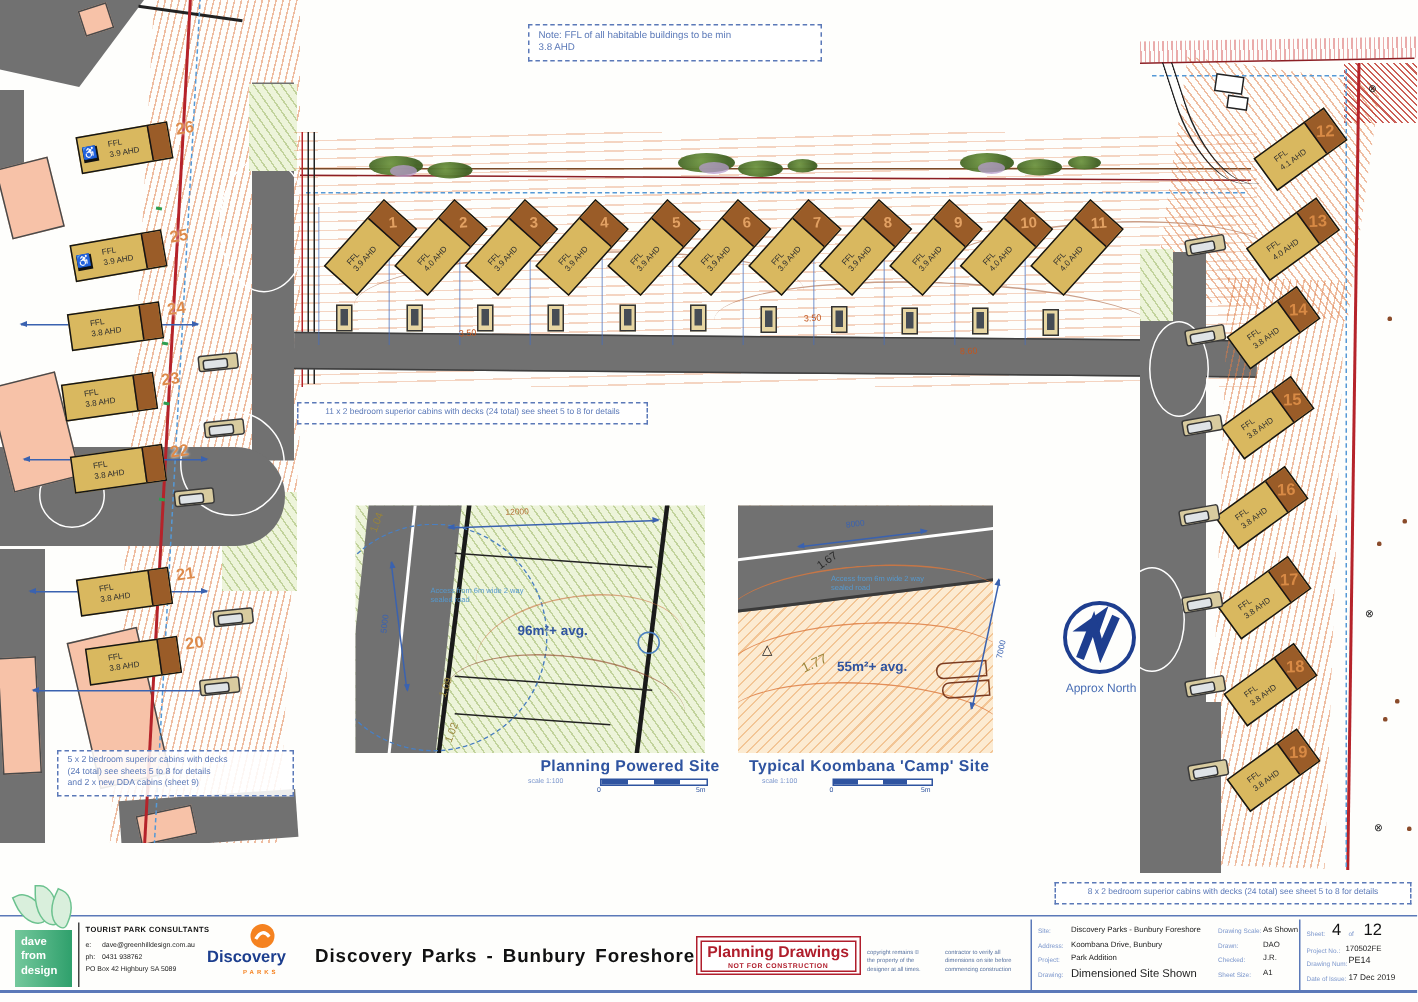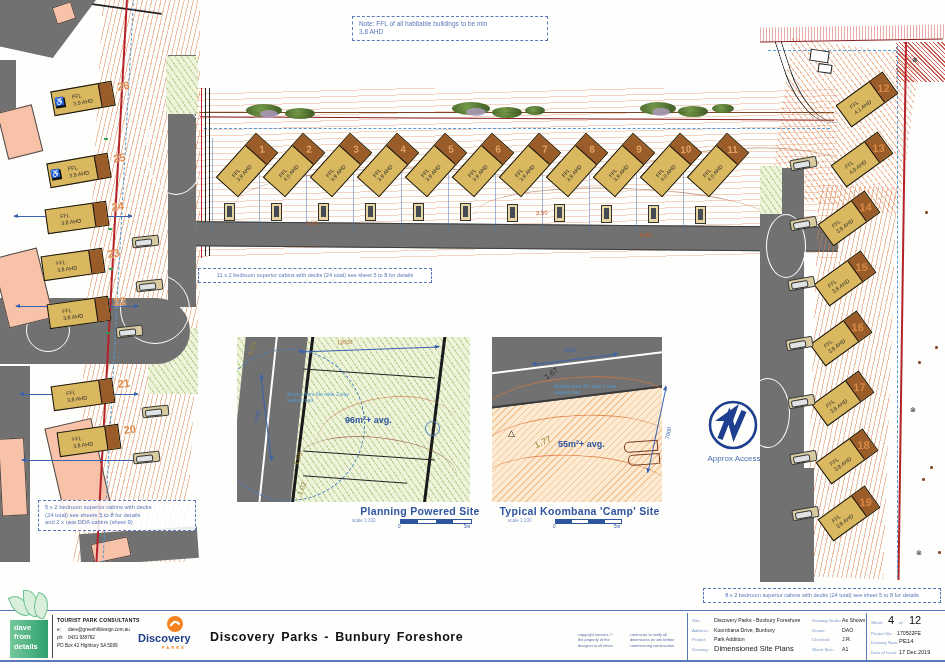--- a/index.html
+++ b/index.html
@@ -446,21 +446,21 @@
   <span class="p sbarlbl" style="left:553px;top:524px;">0</span>
   <span class="p sbarlbl" style="left:614px;top:524px;">5m</span>
 
   <div class="p" style="left:706px;top:398px;width:54px;height:54px;">
     <svg width="54" height="54" viewBox="0 0 54 54">
       <circle cx="27" cy="27" r="23" fill="none" stroke="#1e3e8f" stroke-width="2.6"></circle>
       <path d="M9 23 L33 6 L27 23 Z" fill="#1e3e8f"></path>
       <path d="M14 41 L23 18 L28 36 L38 13" fill="none" stroke="#1e3e8f" stroke-width="5.5"></path>
     </svg>
   </div>
-  <div class="p" style="left:698px;top:454px;width:72px;text-align:center;font-size:8px;color:#4a6fb5;">Approx Access</div>
+  <div class="p" style="left:698px;top:454px;width:72px;text-align:center;font-size:8px;color:#4a6fb5;">Approx North</div>
 
   <div class="panel" style="left:760px;top:6px;width:185px;height:576px;">
     <div class="p lhatch45" style="left:20px;top:40px;width:130px;height:160px;transform:rotate(8deg);"></div>
     <div class="p lhatch" style="left:52px;top:180px;width:78px;height:392px;transform:rotate(2deg);"></div>
     <div class="p pinkhatch" style="left:0;top:20px;width:185px;height:14px;transform:rotate(-1deg);"></div>
     <div class="p" style="left:0;top:34px;width:183px;height:1.4px;background:#8c1f24;transform:rotate(-1deg);"></div>
     <div class="p redhatch" style="left:136px;top:36px;width:49px;height:40px;"></div>
     <div class="p redline" style="left:145px;top:36px;width:1.6px;height:538px;transform:rotate(.8deg);transform-origin:top left;"></div>
     <div class="p bluedash" style="left:137px;top:40px;width:0;height:532px;"></div>
     <div class="p bluedashH" style="left:8px;top:44px;width:128px;height:0;"></div>
@@ -593,62 +593,68 @@
 
   <div class="p tb-line" style="left:0;top:610px;width:945px;height:1.2px;"></div>
   <div class="p tb-line" style="left:0;top:660px;width:945px;height:2px;"></div>
 
   <div class="p leaf" style="left:12px;top:594px;width:16px;height:24px;transform:rotate(-24deg);"></div>
   <div class="p leaf" style="left:23px;top:590px;width:16px;height:27px;"></div>
   <div class="p leaf" style="left:33px;top:594px;width:16px;height:24px;transform:rotate(24deg);"></div>
   <div class="p ghd-box" style="left:10px;top:620px;width:38px;height:38px;">
     <span>dave</span>
     <span>from</span>
-    <span>details</span>
+    <span>design</span>
   </div>
   <div class="p" style="left:52px;top:615px;width:1px;height:43px;background:#444;"></div>
   <span class="p tb-head" style="left:57px;top:617px;">TOURIST PARK CONSULTANTS</span>
   <span class="p tb-small" style="left:57px;top:627px;">e:</span>
   <span class="p tb-small" style="left:68px;top:627px;">dave@greenhilldesign.com.au</span>
   <span class="p tb-small" style="left:57px;top:635px;">ph:</span>
   <span class="p tb-small" style="left:68px;top:635px;">0431 938762</span>
   <span class="p tb-small" style="left:57px;top:643px;">PO Box 42 Highbury SA 5089</span>
 
   <div class="p" style="left:166px;top:615px;width:18px;height:18px;">
     <svg width="18" height="18" viewBox="0 0 18 18">
       <circle cx="9" cy="9" r="8" fill="#f58220"></circle>
       <path d="M4.5 11 Q9 3.5 13.5 9.5" stroke="#fff" stroke-width="2.2" fill="none"></path>
     </svg>
   </div>
   <span class="p disc-name" style="left:138px;top:632px;">Discovery</span>
   <span class="p disc-sub" style="left:162px;top:645px;">PARKS</span>
 
   <span class="p main-title" style="left:210px;top:630px;">Discovery Parks - Bunbury Foreshore</span>
 
+  <div class="p stamp" style="left:464px;top:624px;">
+    <div class="stamp-inner">
+      <div class="stamp-l1">Planning Drawings</div>
+      <div class="stamp-l2">NOT FOR CONSTRUCTION</div>
+    </div>
+  </div>
 
   <div class="p tb-tiny" style="left:578px;top:632px;">
     <span>copyright remains ©</span>
     <span>the property of the</span>
     <span>designer at all times.</span>
   </div>
   <div class="p tb-tiny" style="left:630px;top:632px;">
     <span>contractor to verify all</span>
     <span>dimensions on site before</span>
     <span>commencing construction</span>
   </div>
 
   <div class="p tb-line" style="left:687px;top:613px;width:1px;height:47px;"></div>
   <span class="p tb-label" style="left:692px;top:618px;">Site:</span>
   <span class="p tb-val" style="left:714px;top:617px;">Discovery Parks - Bunbury Foreshore</span>
   <span class="p tb-label" style="left:692px;top:628px;">Address:</span>
   <span class="p tb-val" style="left:714px;top:627px;">Koombana Drive, Bunbury</span>
   <span class="p tb-label" style="left:692px;top:637px;">Project:</span>
   <span class="p tb-val" style="left:714px;top:636px;">Park Addition</span>
   <span class="p tb-label" style="left:692px;top:647px;">Drawing:</span>
-  <span class="p tb-val" style="left:714px;top:644px;font-size:7.5px;">Dimensioned Site Plans</span>
+  <span class="p tb-val" style="left:714px;top:644px;font-size:7.5px;">Dimensioned Site Shown</span>
 
   <span class="p tb-label" style="left:812px;top:618px;">Drawing Scale:</span>
   <span class="p tb-val" style="left:842px;top:617px;">As Shown</span>
   <span class="p tb-label" style="left:812px;top:628px;">Drawn:</span>
   <span class="p tb-val" style="left:842px;top:627px;">DAO</span>
   <span class="p tb-label" style="left:812px;top:637px;">Checked:</span>
   <span class="p tb-val" style="left:842px;top:636px;">J.R.</span>
   <span class="p tb-label" style="left:812px;top:647px;">Sheet Size:</span>
   <span class="p tb-val" style="left:842px;top:646px;">A1</span>
 

